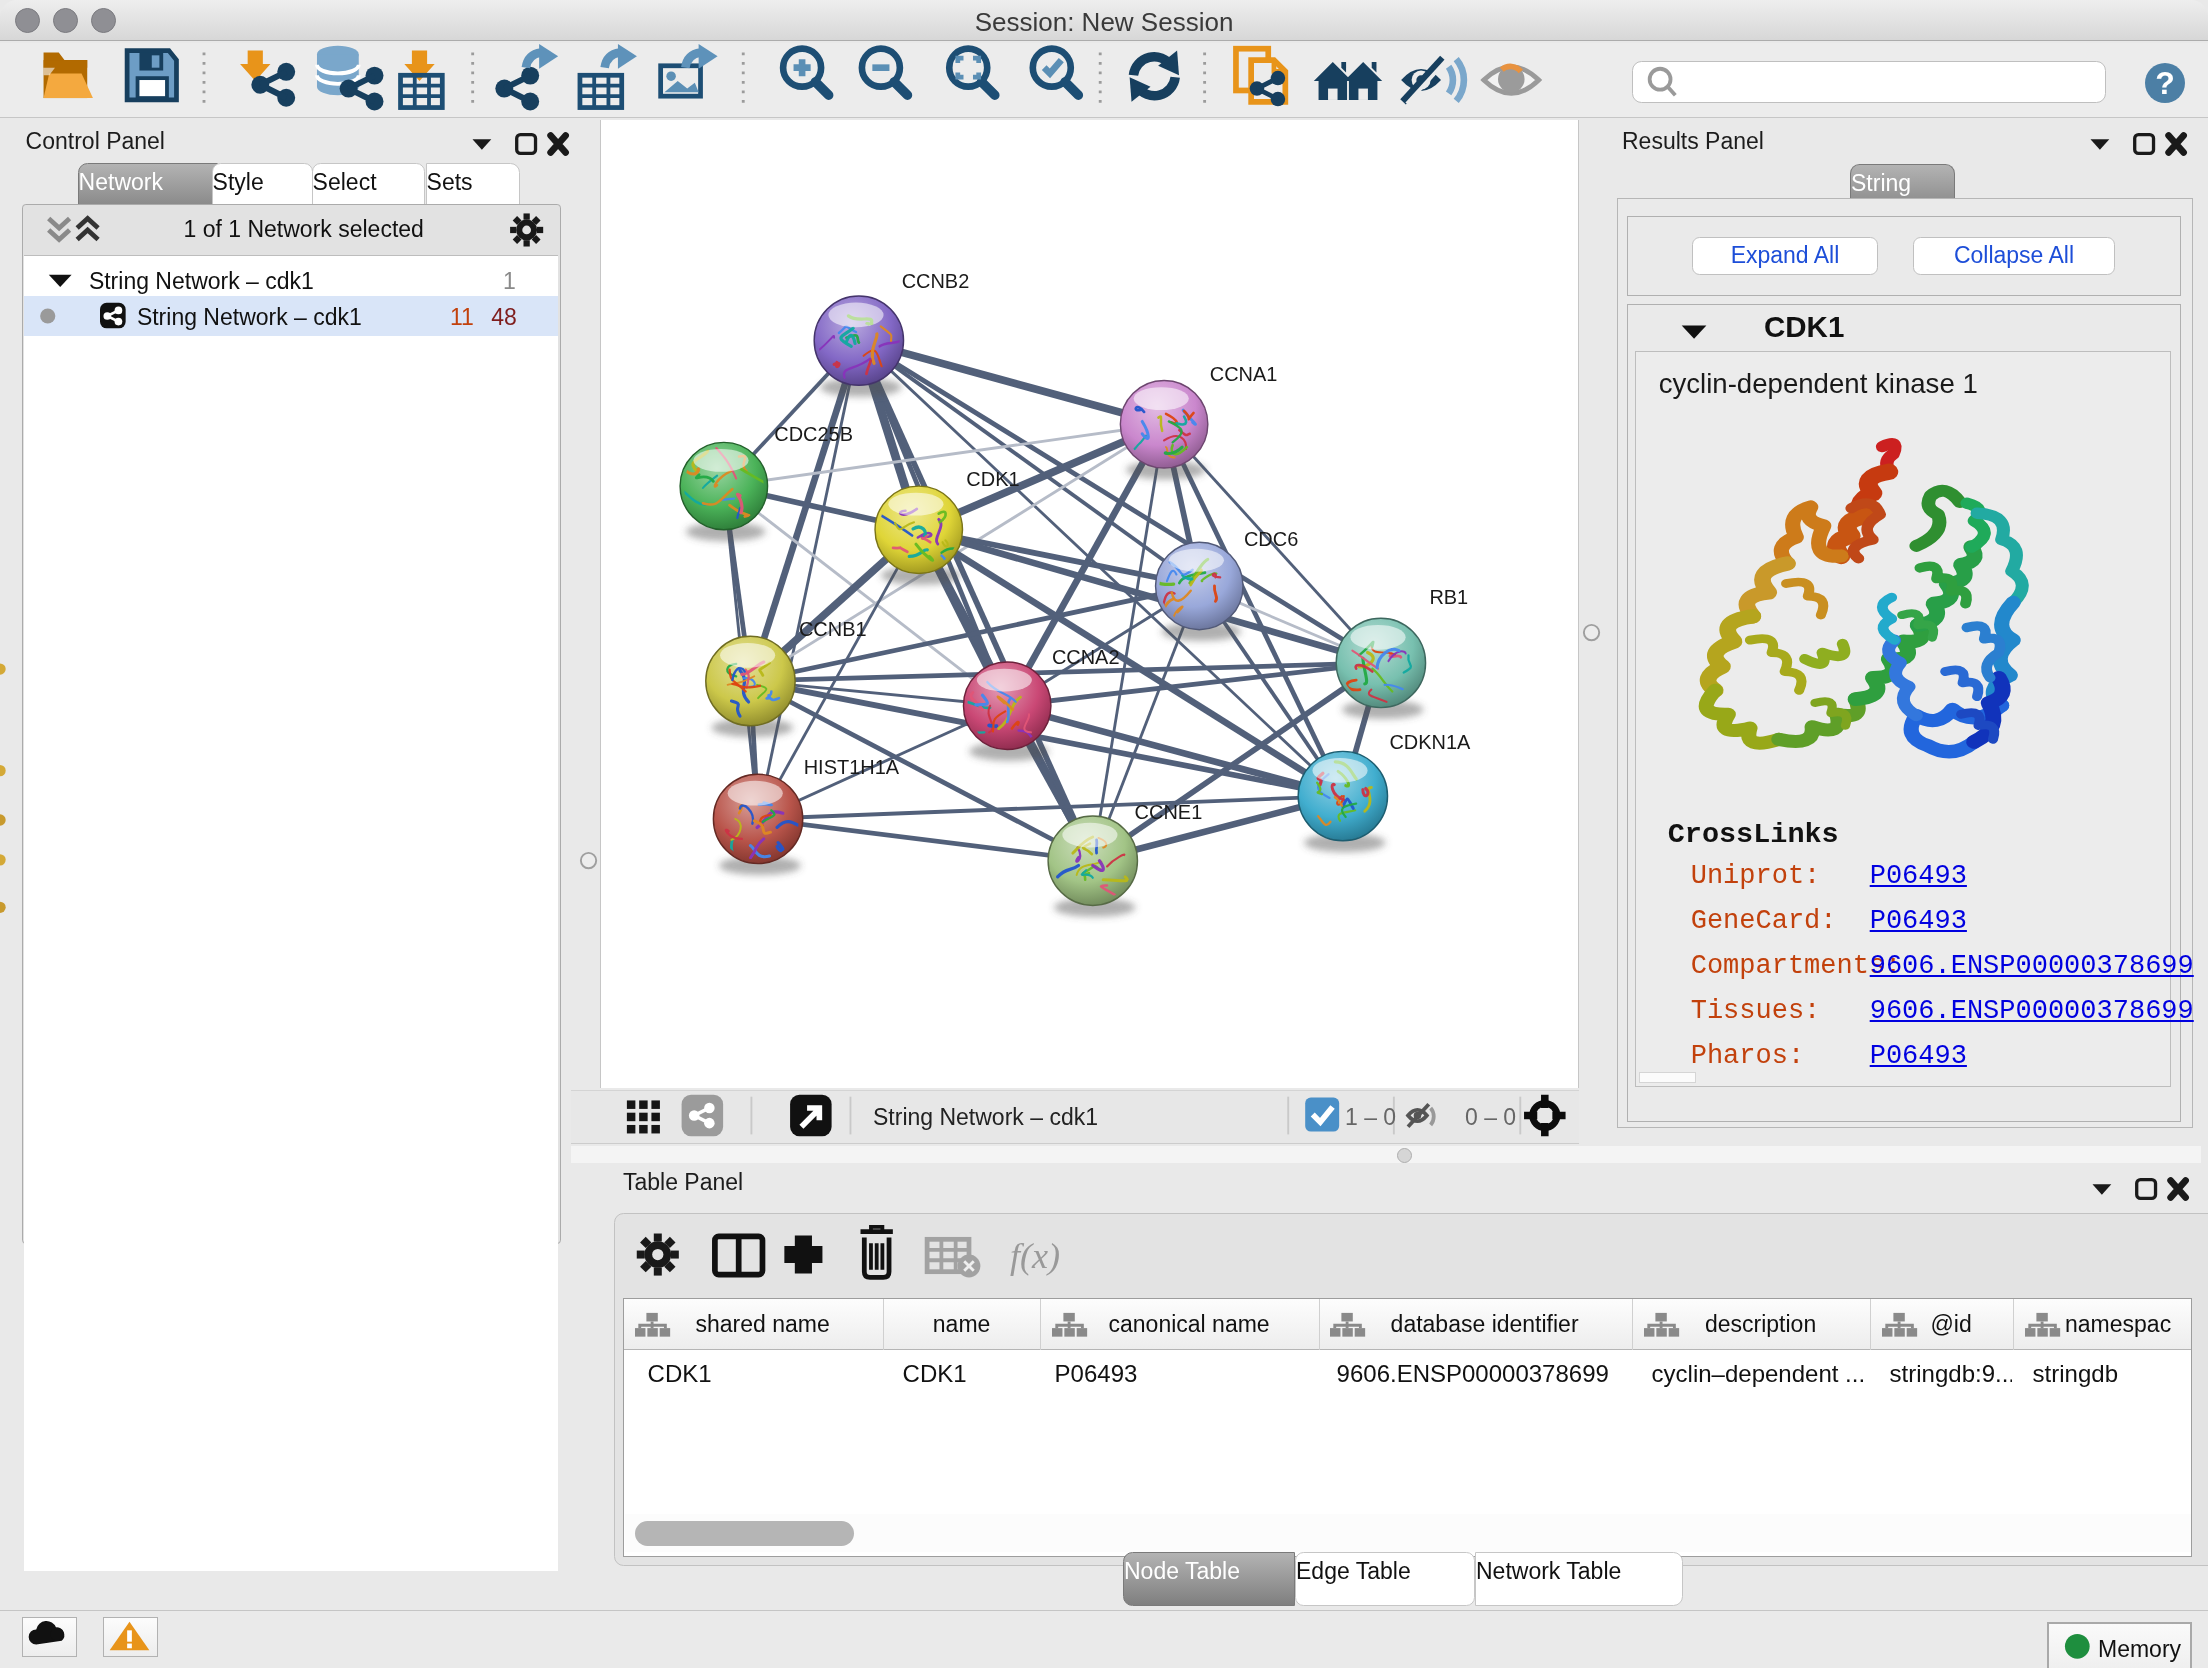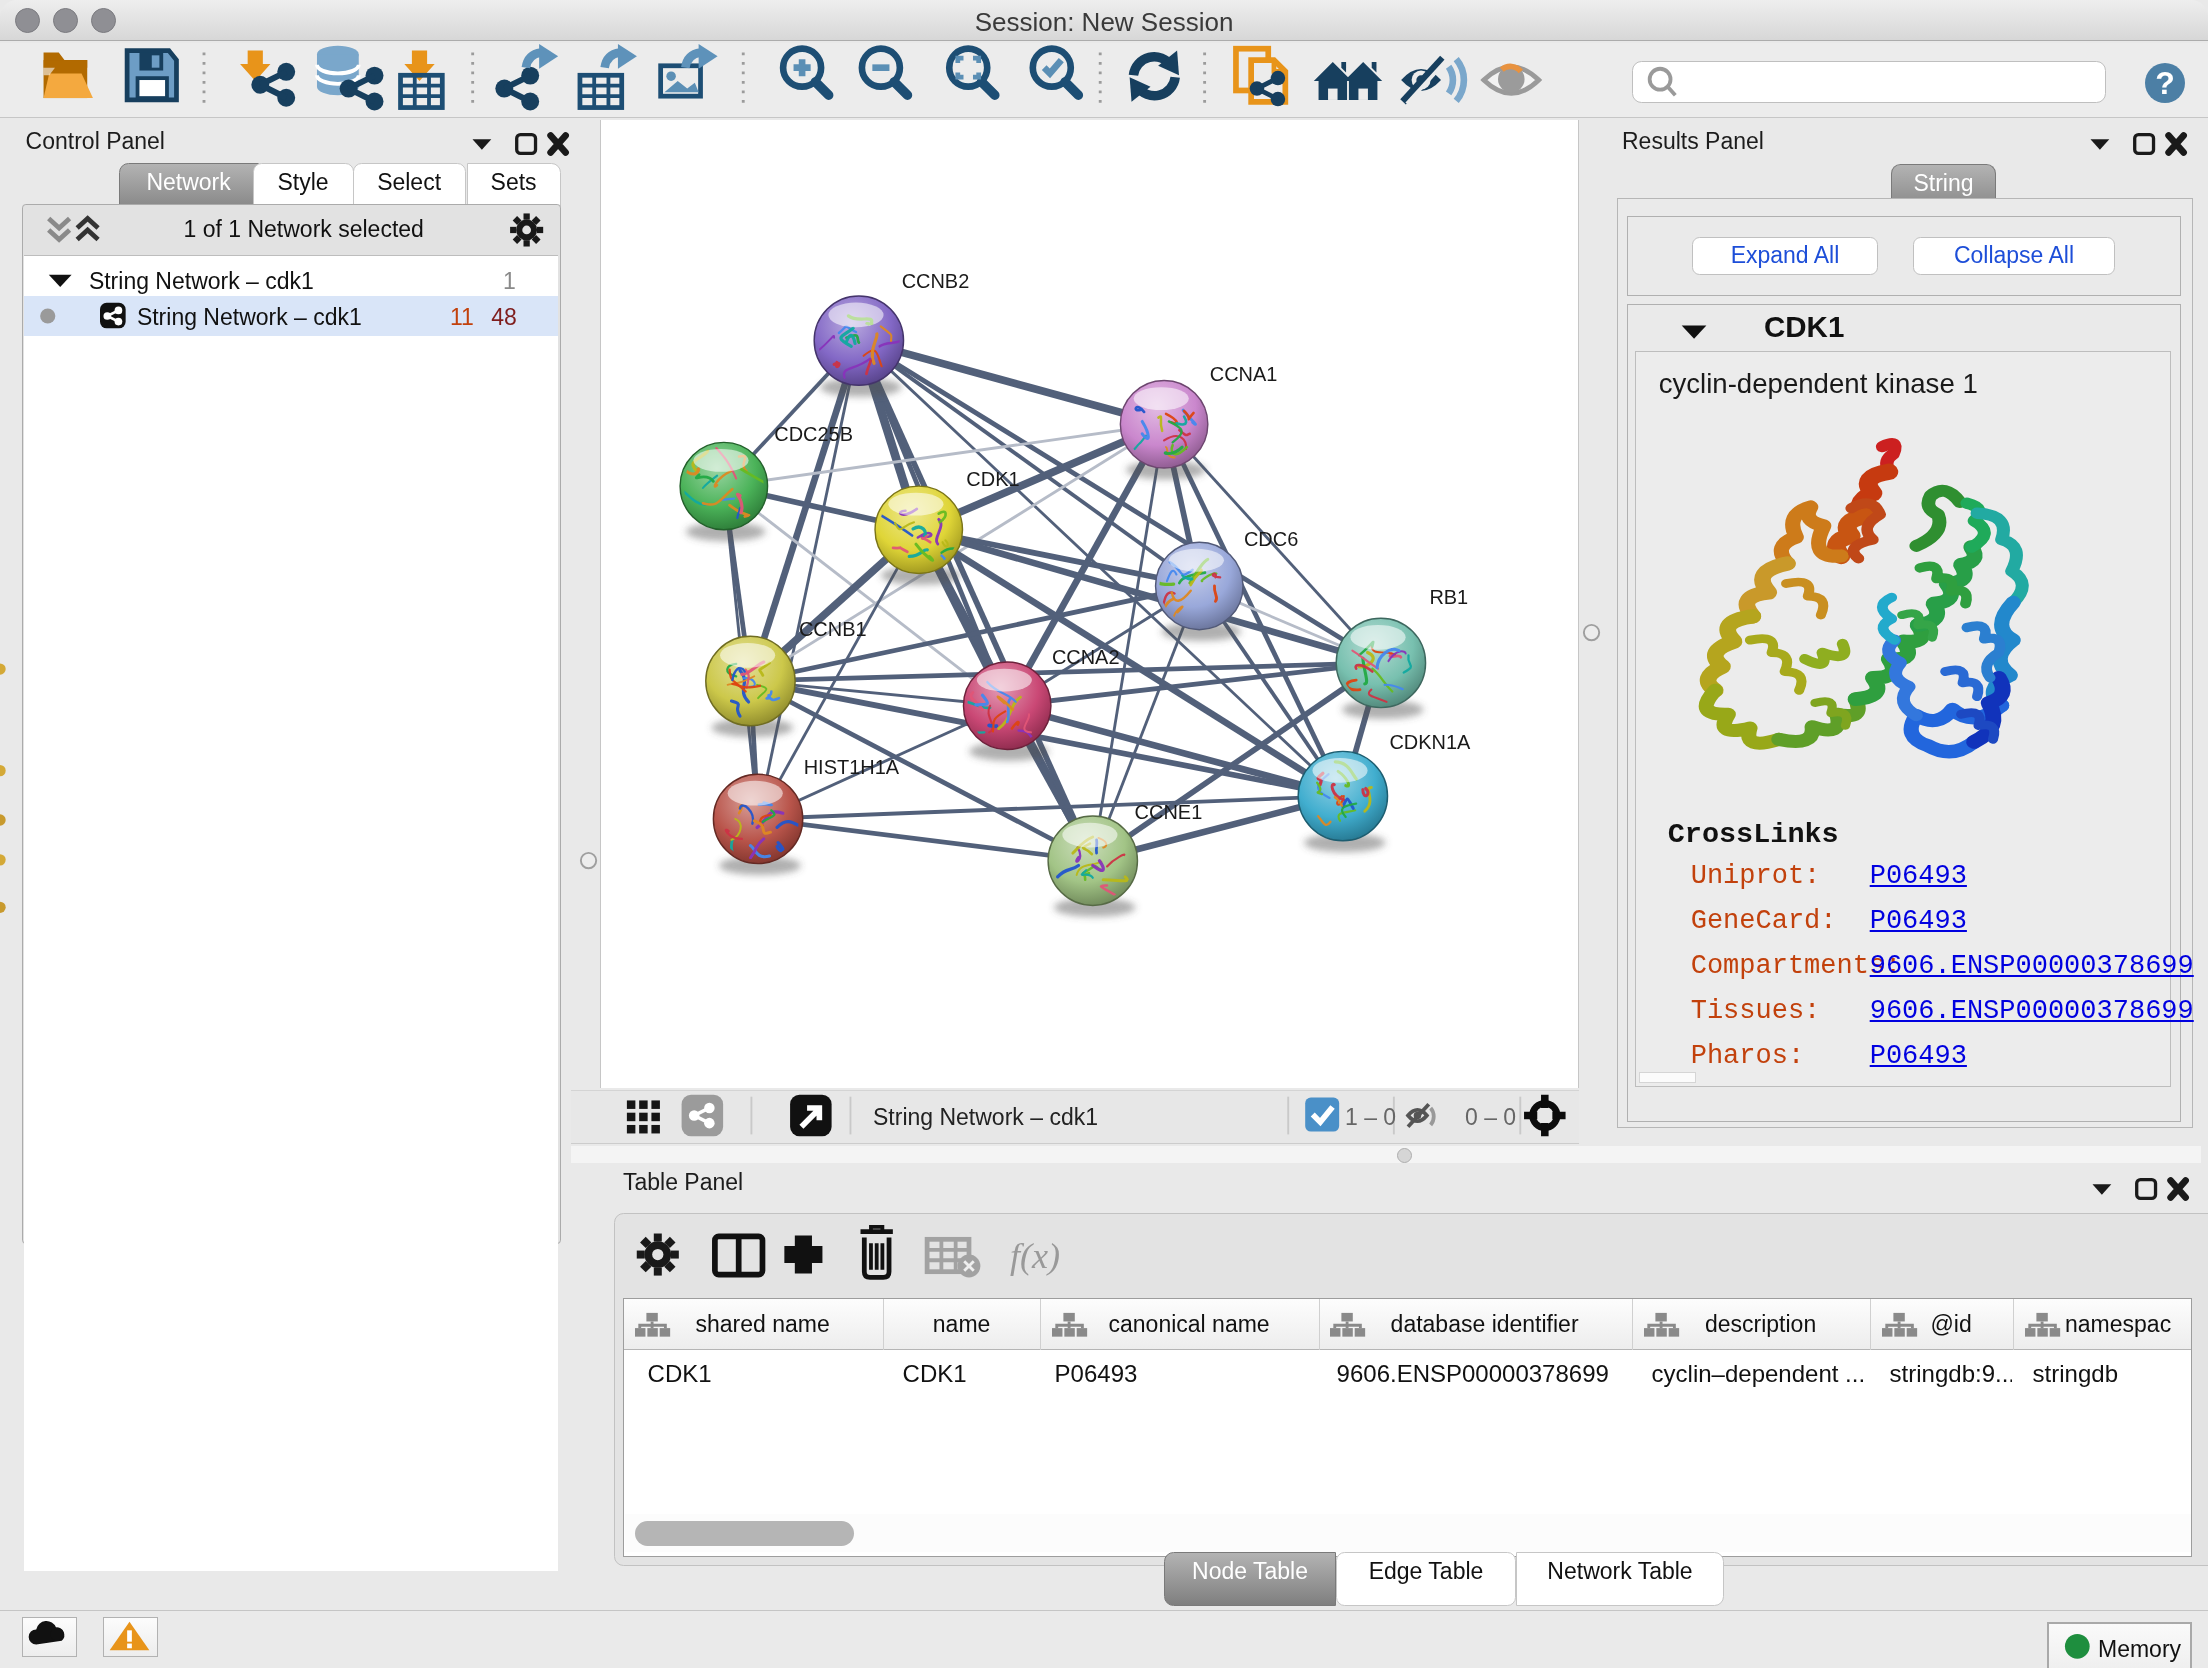--- a/index.html
+++ b/index.html
@@ -5,21 +5,21 @@
 html,body { width:2208px; height:1668px; background:#e9e9e9; font-family:"Liberation Sans",sans-serif; overflow:hidden; -webkit-font-smoothing:antialiased; }
 #win { position:relative; width:2208px; height:1668px; background:#e9e9e9; opacity:0.999; }
 .abs { position:absolute; }
 #titlebar { position:absolute; left:0; top:0; width:2208px; height:41px; background:linear-gradient(#eeeeee,#d7d7d7); border-bottom:1.9px solid #acacac; border-radius:17px 17px 0 0; }
 .tl { position:absolute; top:7.6px; width:25px; height:25px; border-radius:50%; background:#8f8f94; border:1.9px solid #7b7b80; }
 #title { position:absolute; top:6.7px; width:100%; text-align:center; font-size:26px; color:#3a3a3a; }
 #toolbar { position:absolute; left:0; top:43px; width:2208px; height:75px; background:#ececec; border-bottom:1.9px solid #c6c6c6; }
 #searchbox { position:absolute; left:1632px; top:18px; width:474px; height:42px; background:#fff; border:1.9px solid #bfbfbf; border-radius:9.5px; }
 #helpbtn { position:absolute; left:2145px; top:20px; width:40px; height:40px; border-radius:50%; background:#4c7fa5; color:#fff; font-size:32px; font-weight:bold; text-align:center; line-height:40px; }
 .phead { font-size:23px; color:#1c1c1c; }
-.tab { position:absolute; height:54px; line-height:36px; font-size:23px; background:#fff; border:1.9px solid #c6c6c6; color:#111; text-align:center; border-radius:8.6px;margin-left:41px; }
+.tab { position:absolute; height:54px; line-height:36px; font-size:23px; background:#fff; border:1.9px solid #c6c6c6; color:#111; text-align:left; border-radius:8.6px; }
 .tabsel { background:linear-gradient(#b3b3b3,#7f7f7f); color:#fff; border-color:#7a7a7a; }
 #cbox { position:absolute; left:14.3px; top:84px; width:539px; height:1040px; background:#e2e2e2; border:1.9px solid #ababab; border-radius:3.8px; }
 #ctree { position:absolute; left:1px; top:50px; width:534px; height:1316px; background:#fff; border-top:1.9px solid #bdbdbd; }
 .trow { position:absolute; left:0; width:100%; height:38px; font-size:23px; color:#111; }
 #canvas { position:absolute; left:600px; top:120px; width:979px; height:968px; background:#ffffff; border-left:1.9px solid #c6c6c6; border-right:1.9px solid #c6c6c6; }
 #netbar { position:absolute; left:571px; top:1090px; width:1008px; height:54px; background:#e7e7e7; border-top:1.9px solid #d4d4d4; border-bottom:1.9px solid #cccccc; }
 #netdivider { position:absolute; left:571px; top:1146px; width:1630px; height:17px; background:#f4f4f4; }
 #rpanel { position:absolute; left:1607px; top:120px; width:593px; height:1042px; }
 #rbox { position:absolute; left:9.5px; top:78px; width:576px; height:930px; background:#eaeaea; border:1.9px solid #b6b6b6; }
 #expbox { position:absolute; left:9.5px; top:17px; width:554px; height:80px; background:#eaeaea; border:1.9px solid #b0b0b0; }

